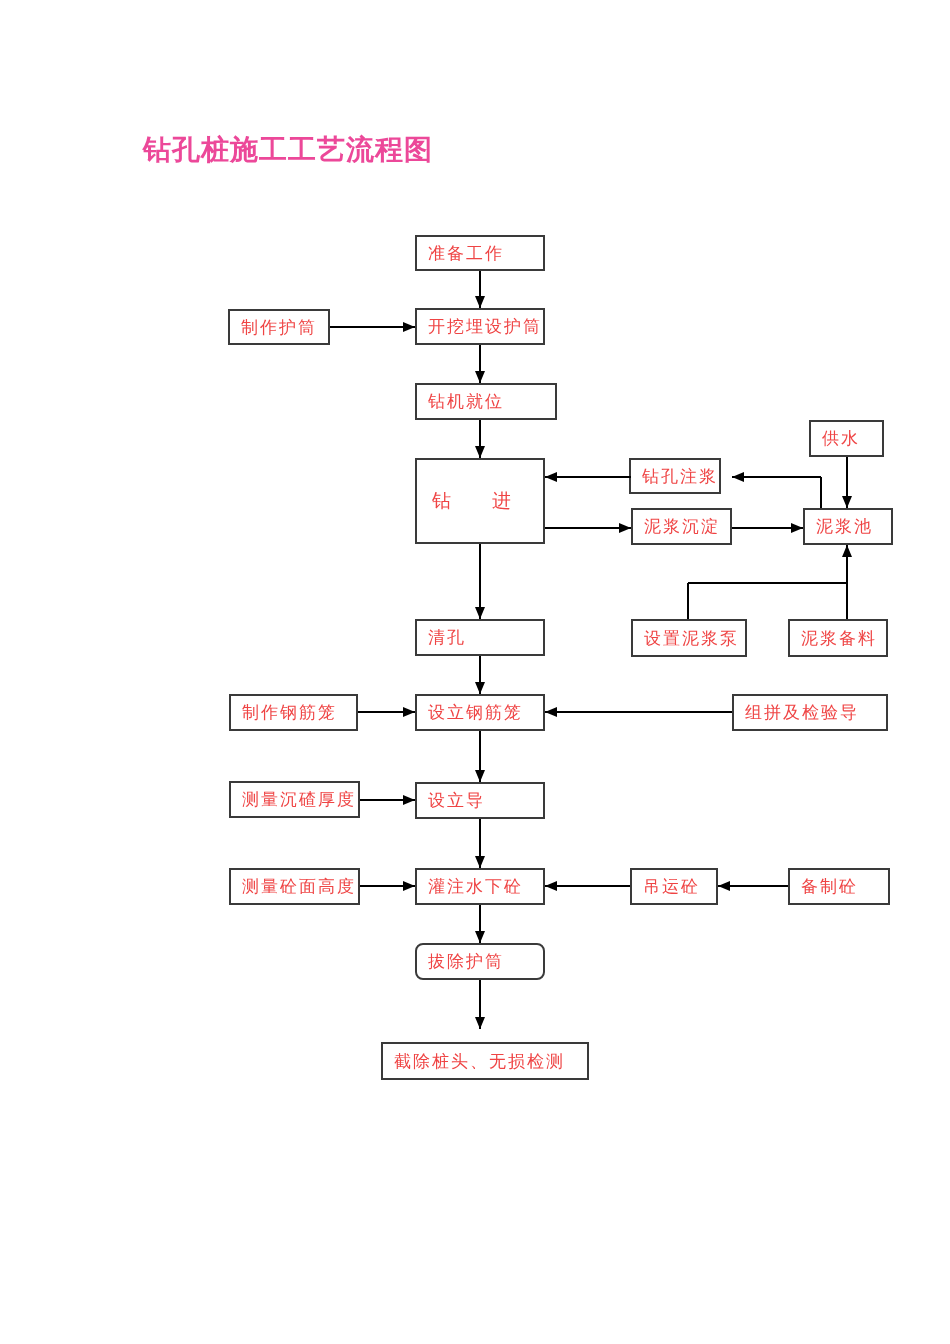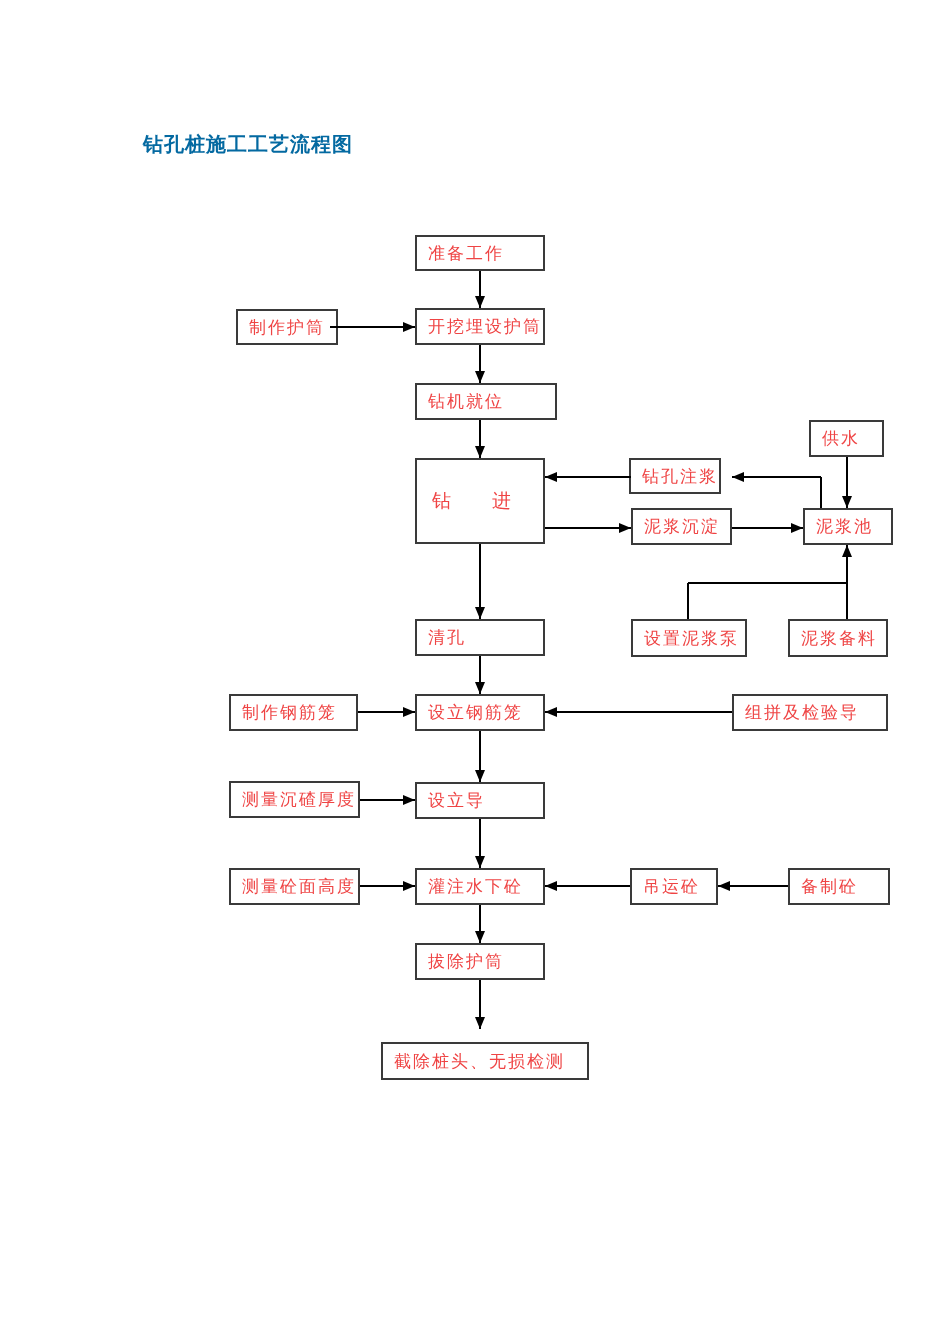--- a/index.html
+++ b/index.html
@@ -16,23 +16,23 @@
     position: relative;
     width: 950px;
     height: 1344px;
     background: #ffffff;
     overflow: hidden;
   }
   .page-title {
     position: absolute;
     left: 143px;
     top: 131px;
-    font-size: 20px;
+    font-size: 28px;
     font-weight: bold;
-    color: #0369a1;
+    color: #ec4899;
     letter-spacing: 1px;
     white-space: pre;
   }
   .node {
     position: absolute;
     box-sizing: border-box;
     border: 2px solid #3a3a3a;
     background: #ffffff;
     color: #ef4444;
     font-size: 17px;
@@ -58,41 +58,41 @@
     height: 0;
   }
 </style>
 </head>
 <body>
 
 <div class="canvas">
   <div class="page-title">钻孔桩施工工艺流程图</div>
   <div id="diagram">
       <div class="node" style="left: 415px; top: 235px; width: 130px; height: 36px;">准备工作</div>
-      <div class="node" style="left: 236px; top: 309px; width: 102px; height: 36px;">制作护筒</div>
+      <div class="node" style="left: 228px; top: 309px; width: 102px; height: 36px;">制作护筒</div>
       <div class="node" style="left: 415px; top: 308px; width: 130px; height: 37px;">开挖埋设护筒</div>
       <div class="node" style="left: 415px; top: 383px; width: 142px; height: 37px;">钻机就位</div>
       <div class="node large" style="left: 415px; top: 458px; width: 130px; height: 86px;">钻　　进</div>
       <div class="node" style="left: 629px; top: 458px; width: 92px; height: 36px;">钻孔注浆</div>
       <div class="node" style="left: 809px; top: 420px; width: 75px; height: 37px;">供水</div>
       <div class="node" style="left: 631px; top: 508px; width: 101px; height: 37px;">泥浆沉淀</div>
       <div class="node" style="left: 803px; top: 508px; width: 90px; height: 37px;">泥浆池</div>
       <div class="node" style="left: 415px; top: 619px; width: 130px; height: 37px;">清孔</div>
       <div class="node" style="left: 631px; top: 619px; width: 116px; height: 38px;">设置泥浆泵</div>
       <div class="node" style="left: 788px; top: 619px; width: 100px; height: 38px;">泥浆备料</div>
       <div class="node" style="left: 229px; top: 694px; width: 129px; height: 37px;">制作钢筋笼</div>
       <div class="node" style="left: 415px; top: 694px; width: 130px; height: 37px;">设立钢筋笼</div>
       <div class="node" style="left: 732px; top: 694px; width: 156px; height: 37px;">组拼及检验导</div>
       <div class="node" style="left: 229px; top: 781px; width: 131px; height: 37px;">测量沉碴厚度</div>
       <div class="node" style="left: 415px; top: 782px; width: 130px; height: 37px;">设立导</div>
       <div class="node" style="left: 229px; top: 868px; width: 131px; height: 37px;">测量砼面高度</div>
       <div class="node" style="left: 415px; top: 868px; width: 130px; height: 37px;">灌注水下砼</div>
       <div class="node" style="left: 630px; top: 868px; width: 88px; height: 37px;">吊运砼</div>
       <div class="node" style="left: 788px; top: 868px; width: 102px; height: 37px;">备制砼</div>
-      <div class="node" style="left: 415px; top: 943px; width: 130px; height: 37px;">拔除护筒</div>
+      <div class="node" style="left: 415px; top: 943px; width: 130px; height: 37px; border-radius: 8px;">拔除护筒</div>
       <div class="node" style="left: 381px; top: 1042px; width: 208px; height: 38px;">截除桩头、无损检测</div>
       <div class="seg" style="left: 479px; top: 271px; width: 2px; height: 37px;"></div>
       <div class="arrow" style="left: 475px; top: 296px; border-left: 5px solid transparent; border-right: 5px solid transparent; border-top: 12px solid rgb(0, 0, 0);"></div>
       <div class="seg" style="left: 330px; top: 326px; width: 85px; height: 2px;"></div>
       <div class="arrow" style="left: 403px; top: 322px; border-top: 5px solid transparent; border-bottom: 5px solid transparent; border-left: 12px solid rgb(0, 0, 0);"></div>
       <div class="seg" style="left: 479px; top: 345px; width: 2px; height: 38px;"></div>
       <div class="arrow" style="left: 475px; top: 371px; border-left: 5px solid transparent; border-right: 5px solid transparent; border-top: 12px solid rgb(0, 0, 0);"></div>
       <div class="seg" style="left: 479px; top: 420px; width: 2px; height: 38px;"></div>
       <div class="arrow" style="left: 475px; top: 446px; border-left: 5px solid transparent; border-right: 5px solid transparent; border-top: 12px solid rgb(0, 0, 0);"></div>
       <div class="seg" style="left: 545px; top: 476px; width: 86px; height: 2px;"></div>

